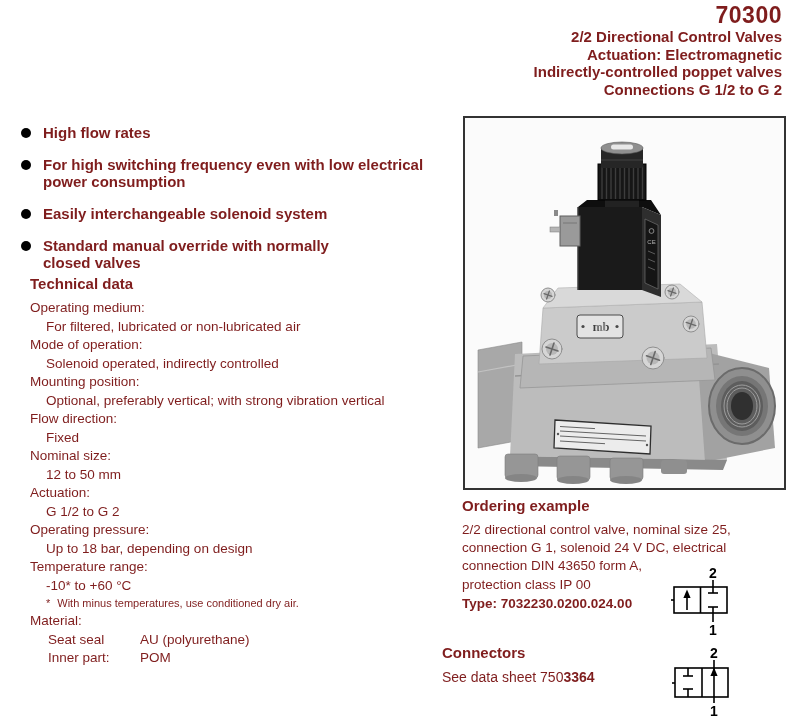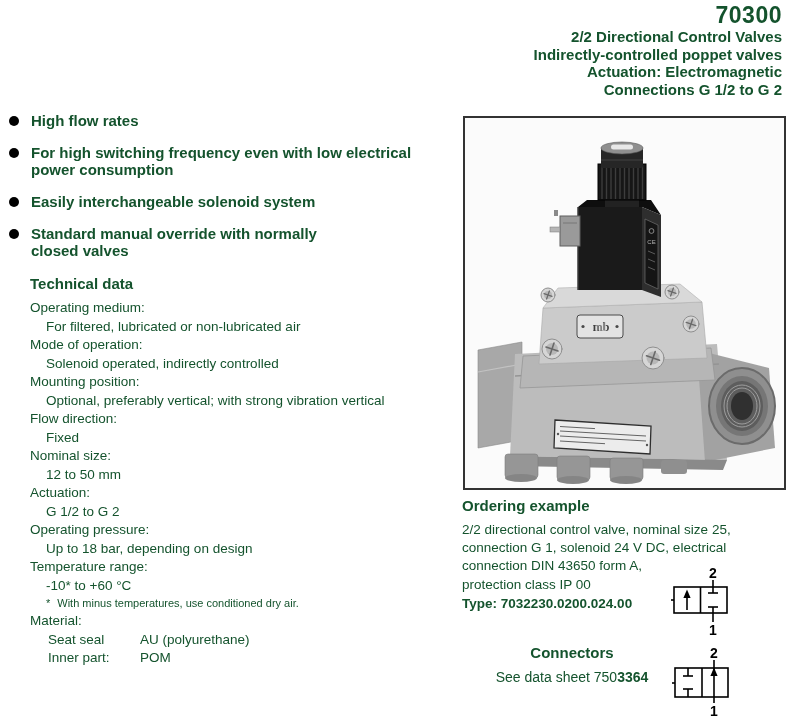--- a/index.html
+++ b/index.html
@@ -1,25 +1,25 @@
 <!DOCTYPE html>
 <html><head>
 <meta charset="utf-8">
 <style>
   html,body{margin:0;padding:0;background:#fff;}
   .page{position:relative;width:790px;height:717px;background:#fff;overflow:hidden;
-        font-family:"Liberation Sans","DejaVu Sans",sans-serif;color:#14532d;}
+        font-family:"Liberation Sans","DejaVu Sans",sans-serif;color:#7f1d1d;}
 
   
   .header{position:absolute;top:3px;right:8px;text-align:right;}
   .product-number{font-size:23px;font-weight:bold;line-height:25px;letter-spacing:.5px;}
   .subtitle{font-size:15px;font-weight:bold;line-height:17.5px;text-align:right;}
 
   
-  .features{position:absolute;left:8px;top:112px;width:452px;list-style:none;margin:0;padding:0;}
+  .features{position:absolute;left:8px;top:112px;width:452px;list-style:none;margin:12px;padding:0;}
   .features li{position:relative;padding-left:23px;font-size:15px;font-weight:bold;line-height:17px;margin-bottom:15px;}
   .features .dot{position:absolute;left:1px;top:3.5px;width:10px;height:10px;border-radius:50%;background:#000;}
 
   
   .techdata{position:absolute;left:30px;top:276px;width:446px;}
   .techdata h3{margin:0 0 7px 0;font-size:15px;font-weight:bold;line-height:16px;}
   .t-label{font-size:13.5px;line-height:18.5px;}
   .t-value{font-size:13.5px;line-height:18.5px;padding-left:16px;}
   .footnote{font-size:11px;line-height:17px;padding-left:16px;}
   .footnote .mark{display:inline-block;margin-right:7px;}
@@ -29,38 +29,38 @@
   
   .photo-box{position:absolute;left:463px;top:116px;width:319px;height:370px;border:2px solid #333;background:#fbfbfb;}
 
   
   .ordering{position:absolute;left:462px;top:498px;width:330px;}
   .ordering h4,.connectors h4{margin:0 0 7px 0;font-size:15px;font-weight:bold;line-height:16px;}
   .o-line{font-size:13.5px;line-height:18.2px;}
   .o-type{font-size:13.5px;line-height:18.2px;font-weight:bold;margin-top:1px;}
 
   
-  .connectors{position:absolute;left:462px;top:645px;width:220px;text-align:center;}
+  .connectors{position:absolute;left:442px;top:645px;width:220px;}
   .c-text{font-size:14px;line-height:18px;}
   .c-text b{font-weight:bold;}
 
   .symbol1{position:absolute;left:660px;top:561px;}
   .symbol2{position:absolute;left:660px;top:640px;}
   .sym-label{font:bold 14px "Liberation Sans",sans-serif;}
 </style>
 </head>
 <body>
 
 <div class="page">
 
   <div class="header">
     <div class="product-number">70300</div>
     <div class="subtitle">2/2 Directional Control Valves</div>
+    <div class="subtitle">Actuation: Electromagnetic</div>
     <div class="subtitle">Indirectly-controlled poppet valves</div>
-    <div class="subtitle">Actuation: Electromagnetic</div>
     <div class="subtitle">Connections G 1/2 to G 2</div>
   </div>
 
   <ul class="features">
     <li>
       <span class="dot"></span>
       <div>High flow rates</div>
       <div></div>
     </li>
     <li>

